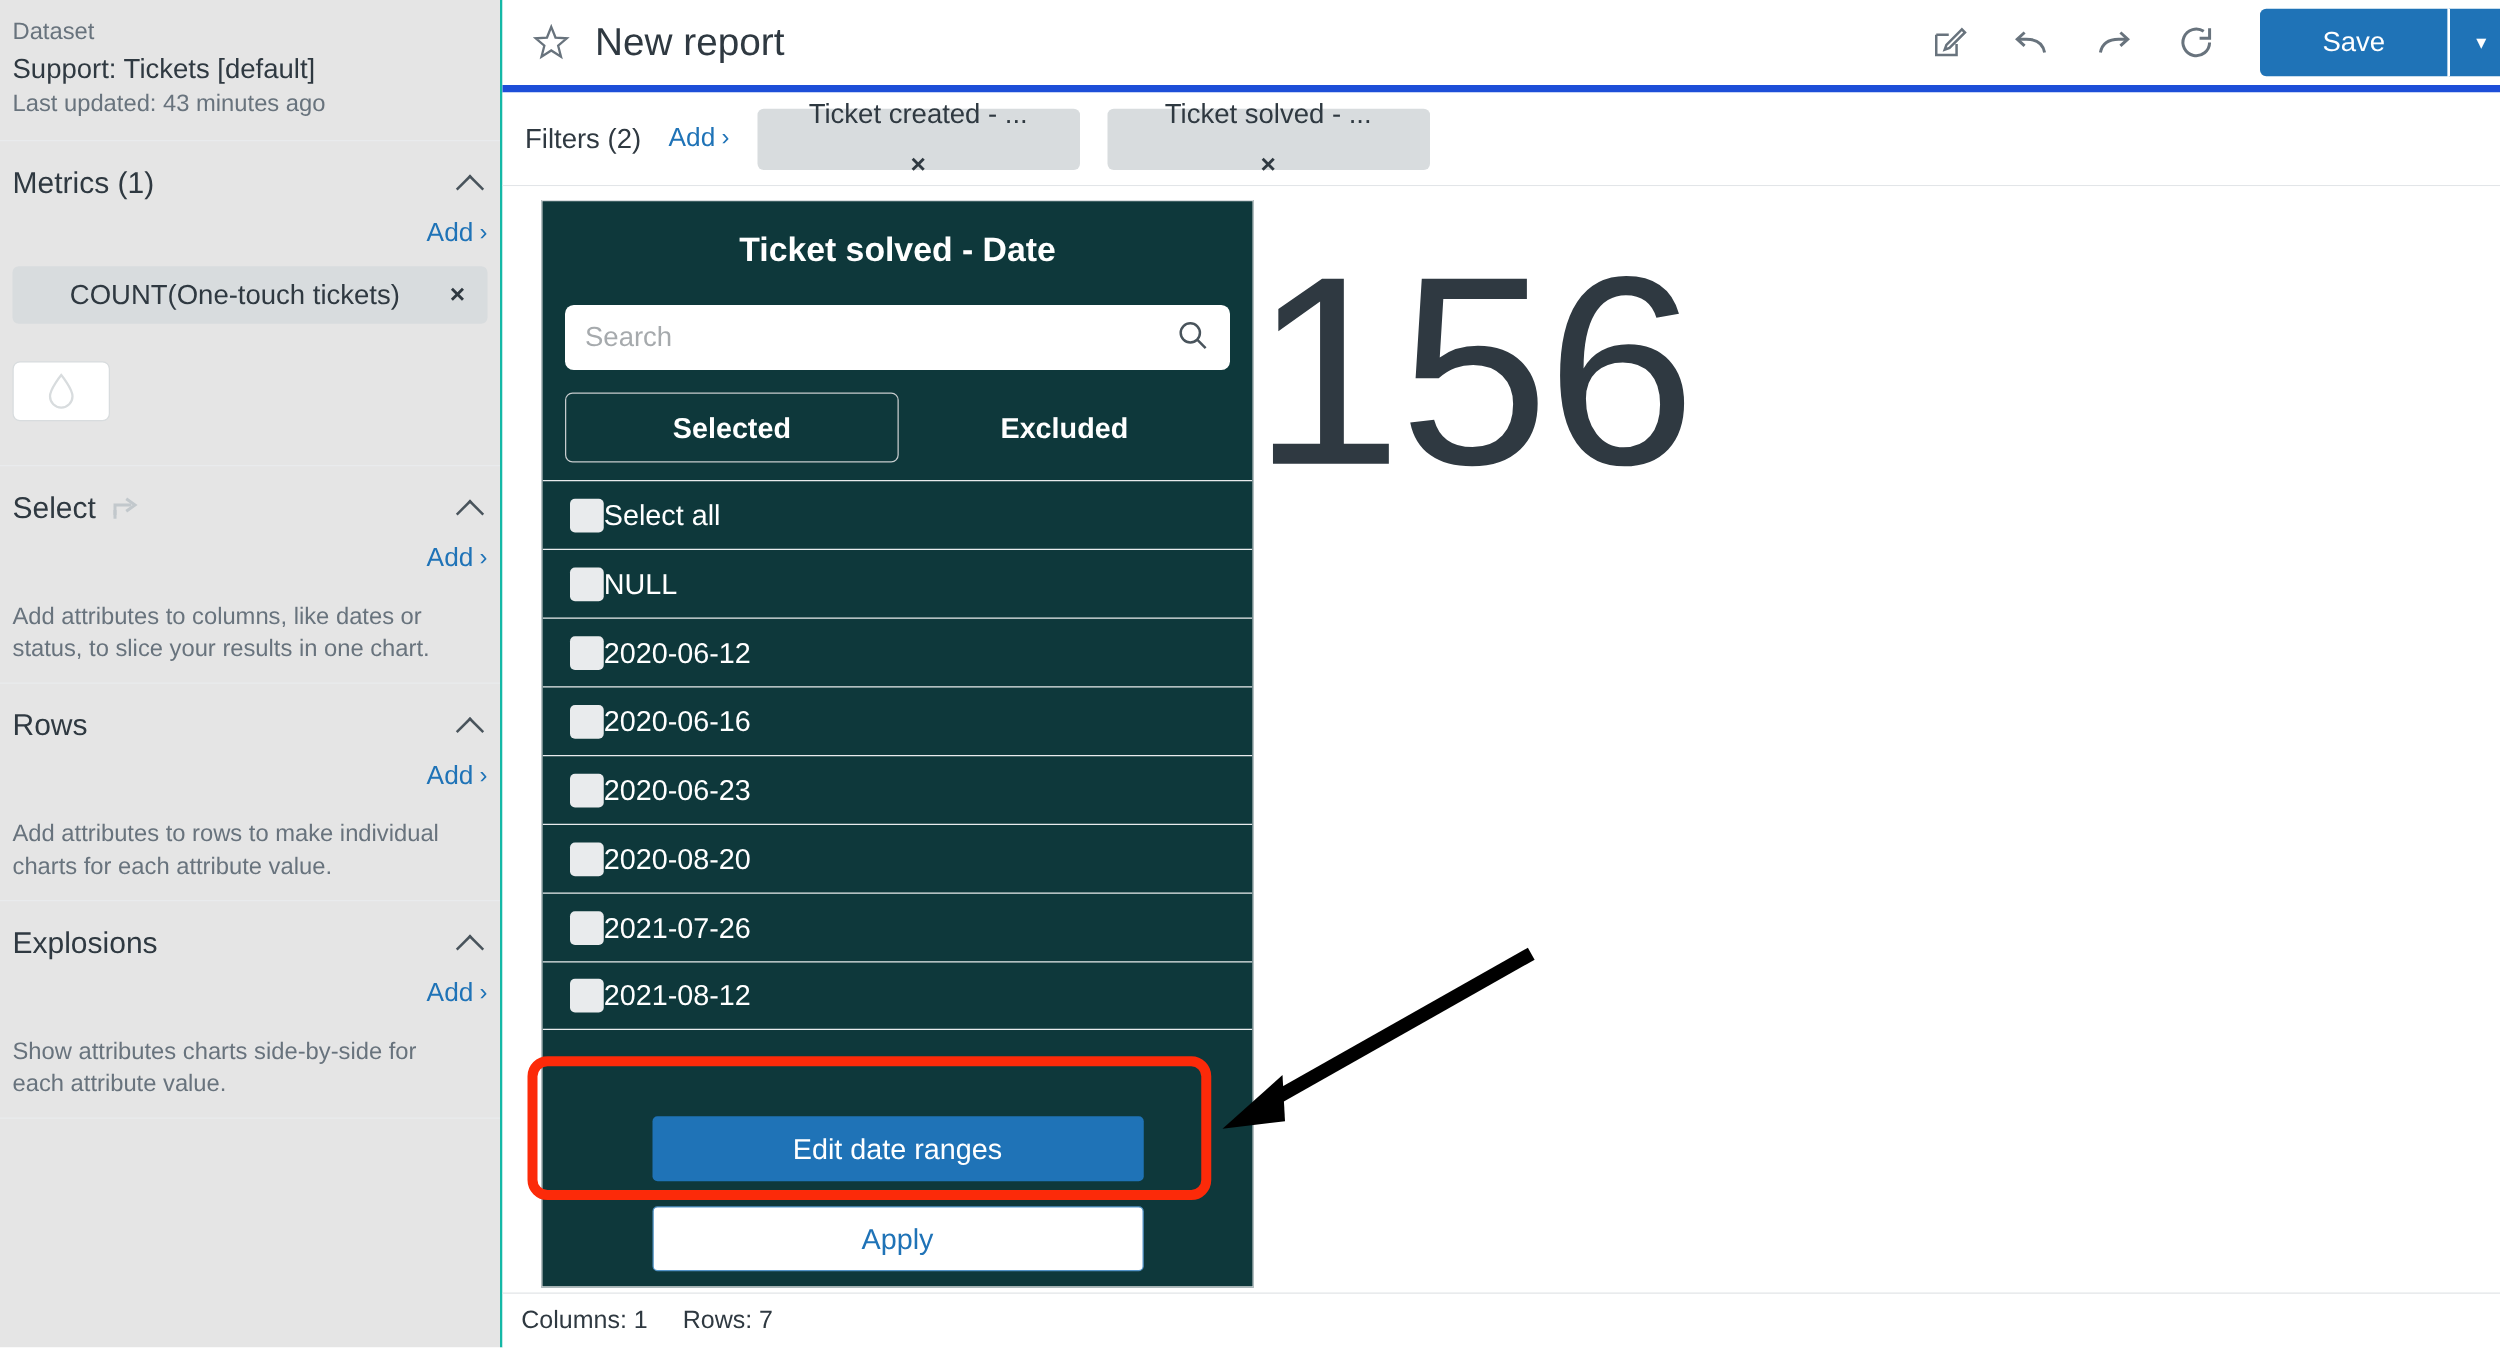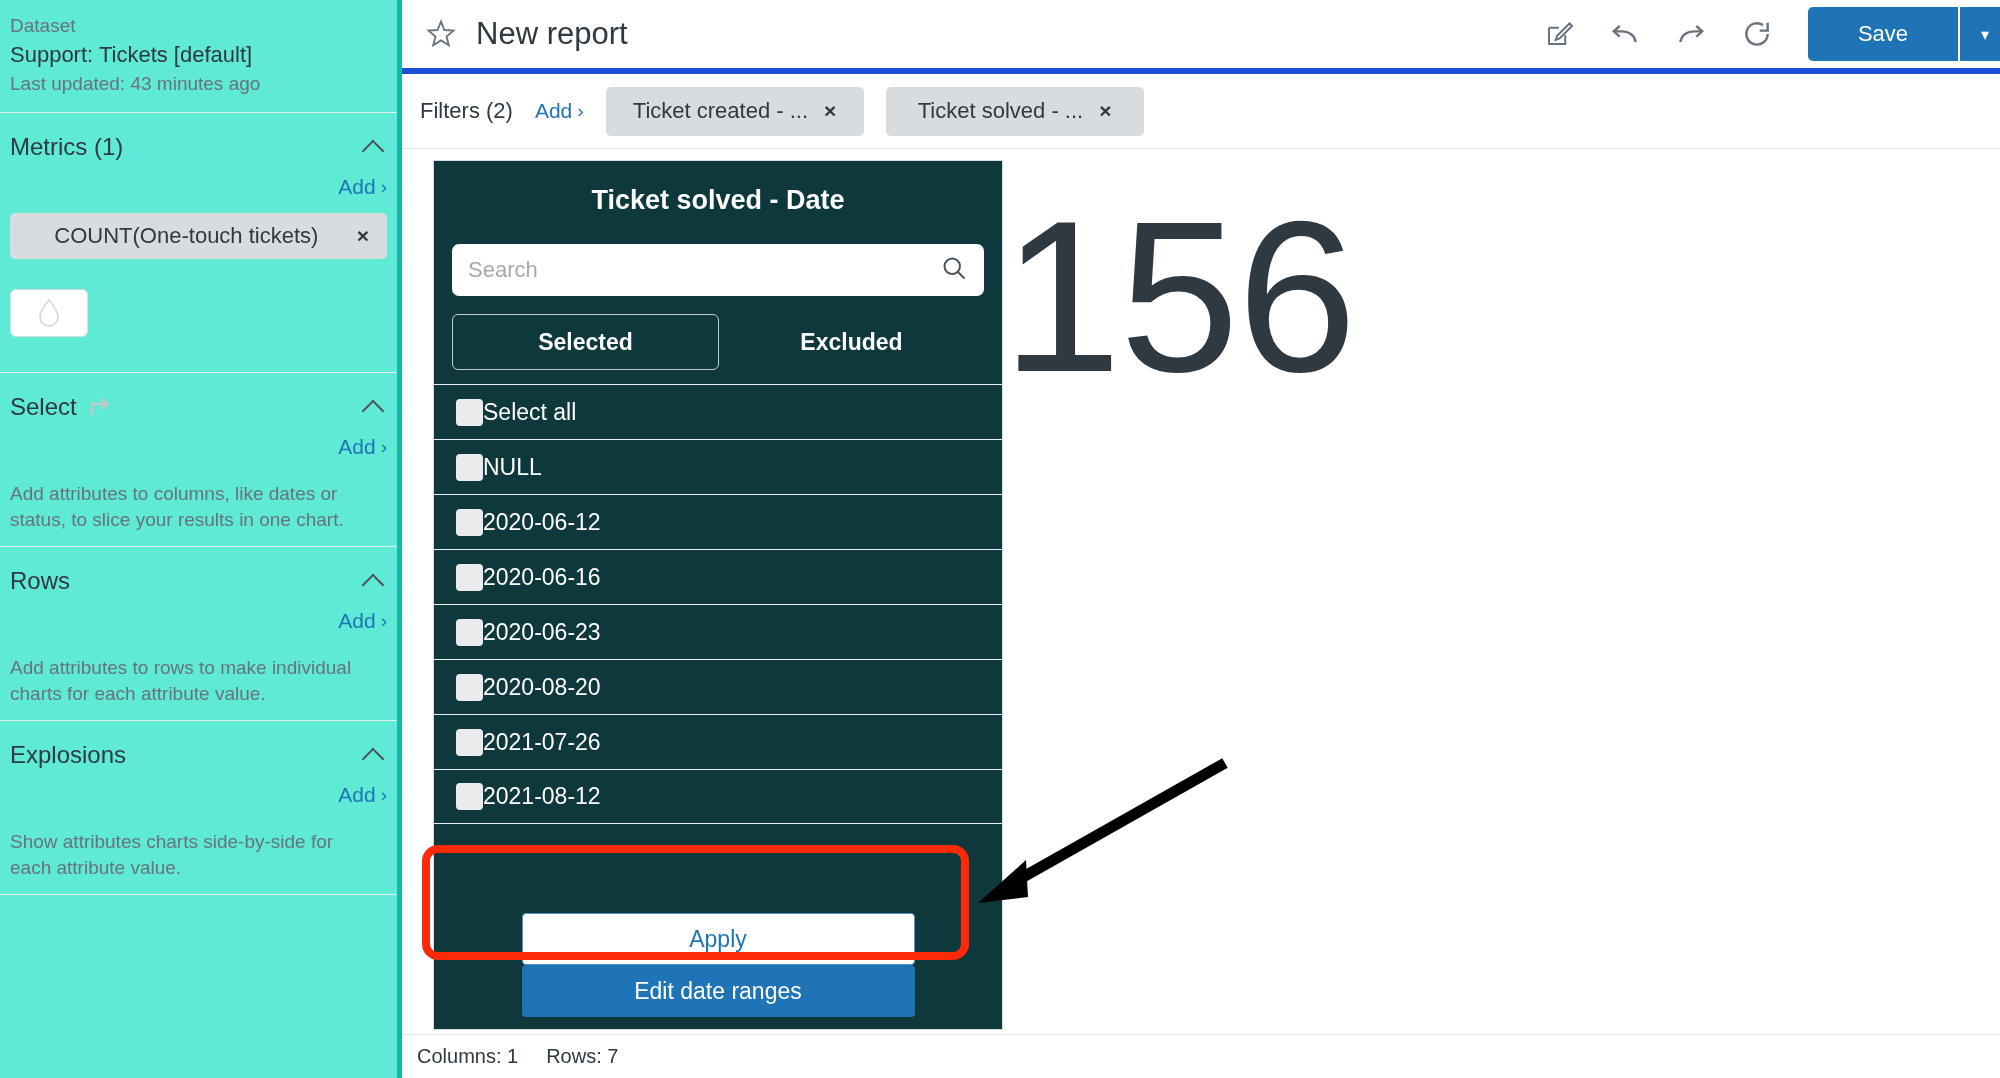--- a/index.html
+++ b/index.html
@@ -10,22 +10,22 @@
     background: #ffffff;
     color: #2f3941;
     overflow: hidden;
   }
   #app { position: relative; width: 2000px; height: 1078px; }
 
   
   .sidebar {
     position: absolute; left: 0; top: 0;
     width: 402px; height: 1078px;
-    background: #5eead4;
-    border-right: 5px solid #14b8a6;
+    background: #e5e5e5;
+    border-right: 2px solid #14b8a6;
   }
   .ds-block { padding: 12px 10px 14px 10px; border-bottom: 1px solid #e9ebed; }
   .ds-label { font-size: 19px; color: #68737d; line-height: 28px; }
   .ds-name  { font-size: 22px; color: #2f3941; line-height: 30px; }
   .ds-updated { font-size: 19px; color: #68737d; line-height: 28px; }
 
   .section { border-bottom: 1px solid #e9ebed; padding: 14px 10px 16px 10px; position: relative; }
   .section-head {
     display: flex; align-items: center; justify-content: space-between;
     height: 40px;
@@ -95,21 +95,21 @@
   
   .filterbar {
     position: absolute; left: 402px; top: 74px; right: 0; height: 75px;
     background: #fff; border-bottom: 1px solid #e2e5e8;
     display: flex; align-items: center; padding-left: 18px; gap: 22px;
   }
   .filters-label { font-size: 22px; color: #2f3941; }
   .filter-chip {
     background: #d8dcde; border-radius: 5px; height: 49px;
     display: flex; align-items: center; justify-content: center; gap: 16px;
-    padding: 0 22px; min-width: 258px; cursor: pointer;
+    padding: 0 22px; min-width: 258px; cursor: pointer; flex-direction: column;
   }
   .filter-chip-label { font-size: 22px; color: #2f3941; }
   .filter-chip-x { font-size: 21px; color: #2f3941; font-weight: bold; }
 
   
   .canvas {
     position: absolute; left: 402px; top: 149px; right: 0; bottom: 44px;
     background: #fff;
   }
   .big-number {
@@ -390,22 +390,22 @@
         <span class="fp-cb"></span>
         <span class="fp-row-label">2021-07-26</span>
       </div>
       <div class="fp-row">
         <span class="fp-cb"></span>
         <span class="fp-row-label">2021-08-12</span>
       </div>
     </div>
 
     <div class="fp-actions">
+      <div class="fp-btn fp-btn-primary">Edit date ranges</div>
       <div class="fp-btn fp-btn-secondary">Apply</div>
-      <div class="fp-btn fp-btn-primary">Edit date ranges</div>
     </div>
   </div>
 
   <div class="redbox"></div>
 
   <svg class="annot-arrow" viewBox="0 0 300 190">
     <path d="M265 23 L58 140" stroke="#000000" stroke-width="11" fill="none"></path>
     <path d="M18 163 L66 120 L68 157 Z" fill="#000000"></path>
   </svg>
 

